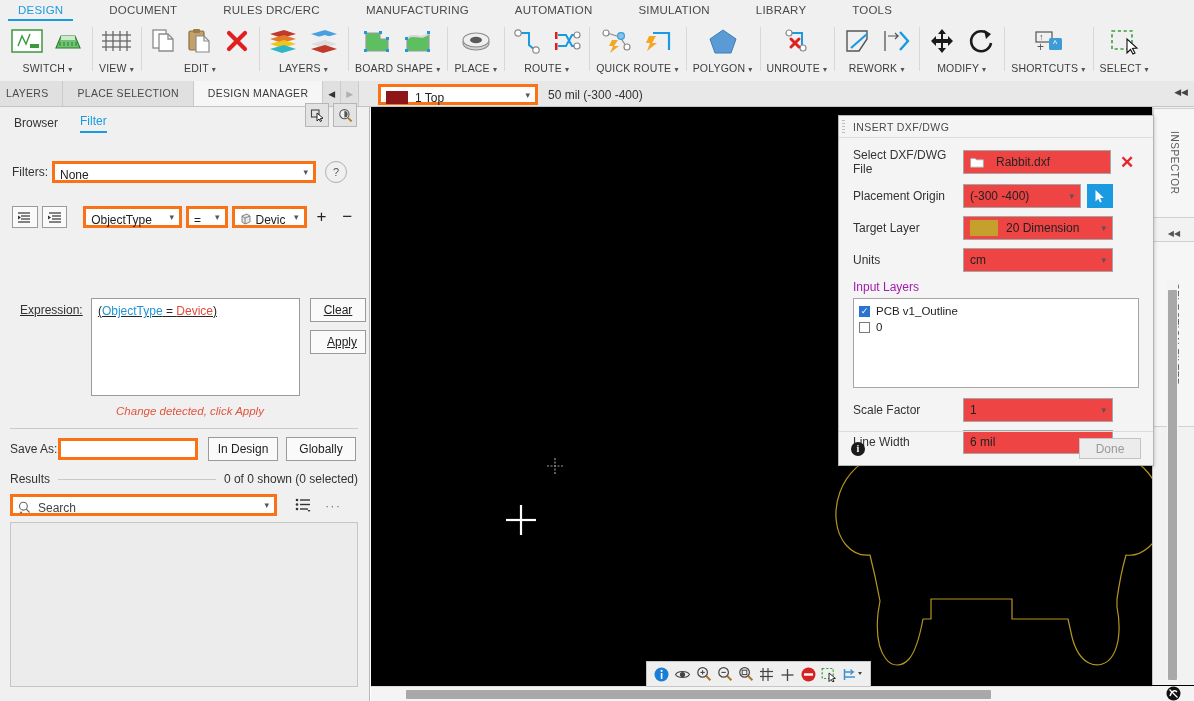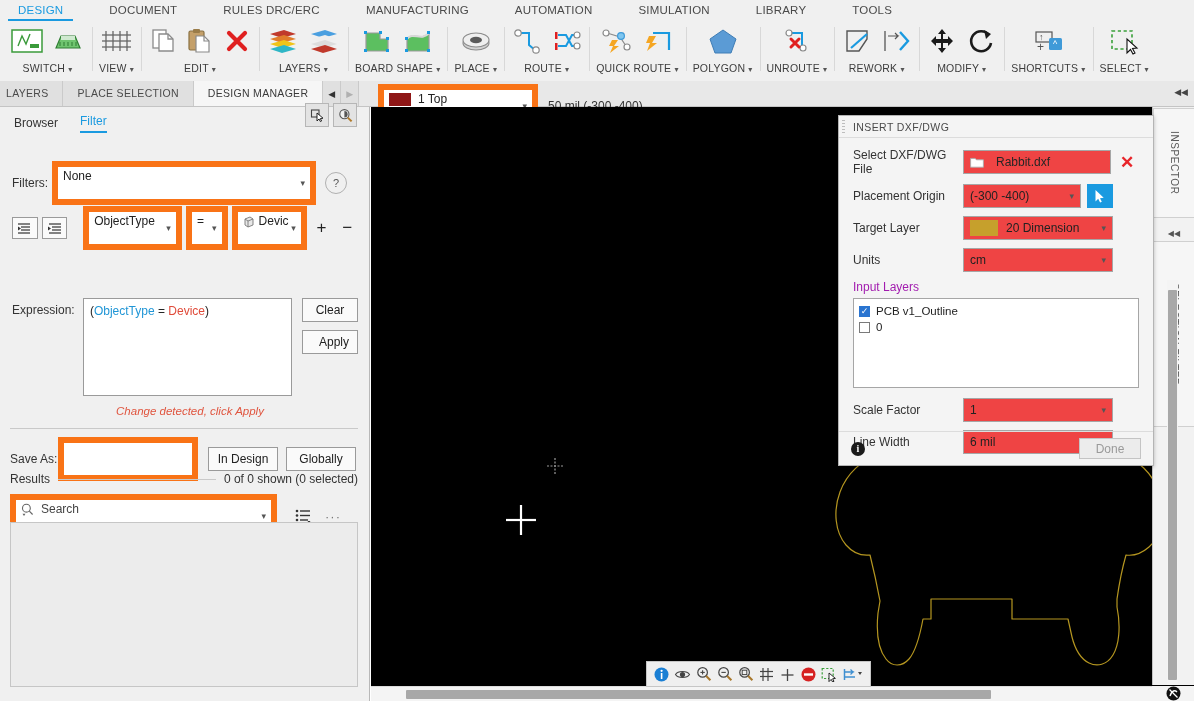--- a/index.html
+++ b/index.html
@@ -71,22 +71,22 @@
   .lp-tabs { display:flex; align-items:flex-end; height:26px; padding-left:14px; gap:22px; }
   .lp-tab { font-size:12px; color:#333; padding-bottom:3px; }
   .lp-tab.active { color:#1a9ae0; border-bottom:2px solid #1a9ae0; }
   .tbtn {
     width:24px; height:24px; border:1px solid #b6b6b6; background:#e3e3e3;
     display:flex; align-items:center; justify-content:center;
   }
   .row { display:flex; align-items:center; }
   .lbl { font-size:12px; color:#333; }
   .inp, .sel {
-    background:#fff; border:6px solid #f97316; height:22px; font-size:12px;
-    color:#222; padding:16px 5px; display:flex; align-items:flex-end; position:relative;
+    background:#fff; border:3px solid #f97316; height:22px; font-size:12px;
+    color:#222; padding:4px 5px; display:flex; align-items:flex-start; position:relative;
   }
   .sel::after {
     content:"▾"; position:absolute; right:5px; top:50%; transform:translateY(-50%);
     font-size:9px; color:#555;
   }
   .sqbtn {
     width:26px; height:22px; border:1px solid #9a9a9a; background:#fafafa;
     display:flex; align-items:center; justify-content:center; font-size:15px; color:#222;
   }
   .btn {
@@ -630,21 +630,21 @@
           <path d="M2 3 L7 1 L10 3 L10 9 L5 11 L2 9 Z" fill="#e8e8e8" stroke="#777" stroke-width=".9"></path>
           <path d="M2 3 L5 5 L10 3" fill="none" stroke="#777" stroke-width=".9"></path>
           <path d="M5 5 L5 11" fill="none" stroke="#777" stroke-width=".9"></path>
         </svg>
         <span>Devic</span>
       </div>
       <div style="width:22px;height:22px;display:flex;align-items:center;justify-content:center;font-size:17px;color:#222;">+</div>
       <div style="width:22px;height:22px;display:flex;align-items:center;justify-content:center;font-size:17px;color:#222;">−</div>
     </div>
 
-    <div style="position:absolute; left:12px; top:191px; width:346px; display:flex;">
+    <div style="position:absolute; left:20px; top:191px; width:346px; display:flex;text-decoration:underline;">
       <div class="lbl" style="width:72px; padding-top:5px;">Expression:</div>
       <div class="exprbox" style="width:212px; height:98px;">
         <span>(</span><span class="kw-blue">ObjectType</span><span> = </span><span class="kw-red">Device</span><span>)</span>
       </div>
       <div style="margin-left:10px; display:flex; flex-direction:column; gap:8px;">
         <div class="btn" style="width:56px;height:24px;">Clear</div>
         <div class="btn" style="width:56px;height:24px;padding-left:8px;">Apply</div>
       </div>
     </div>
 

